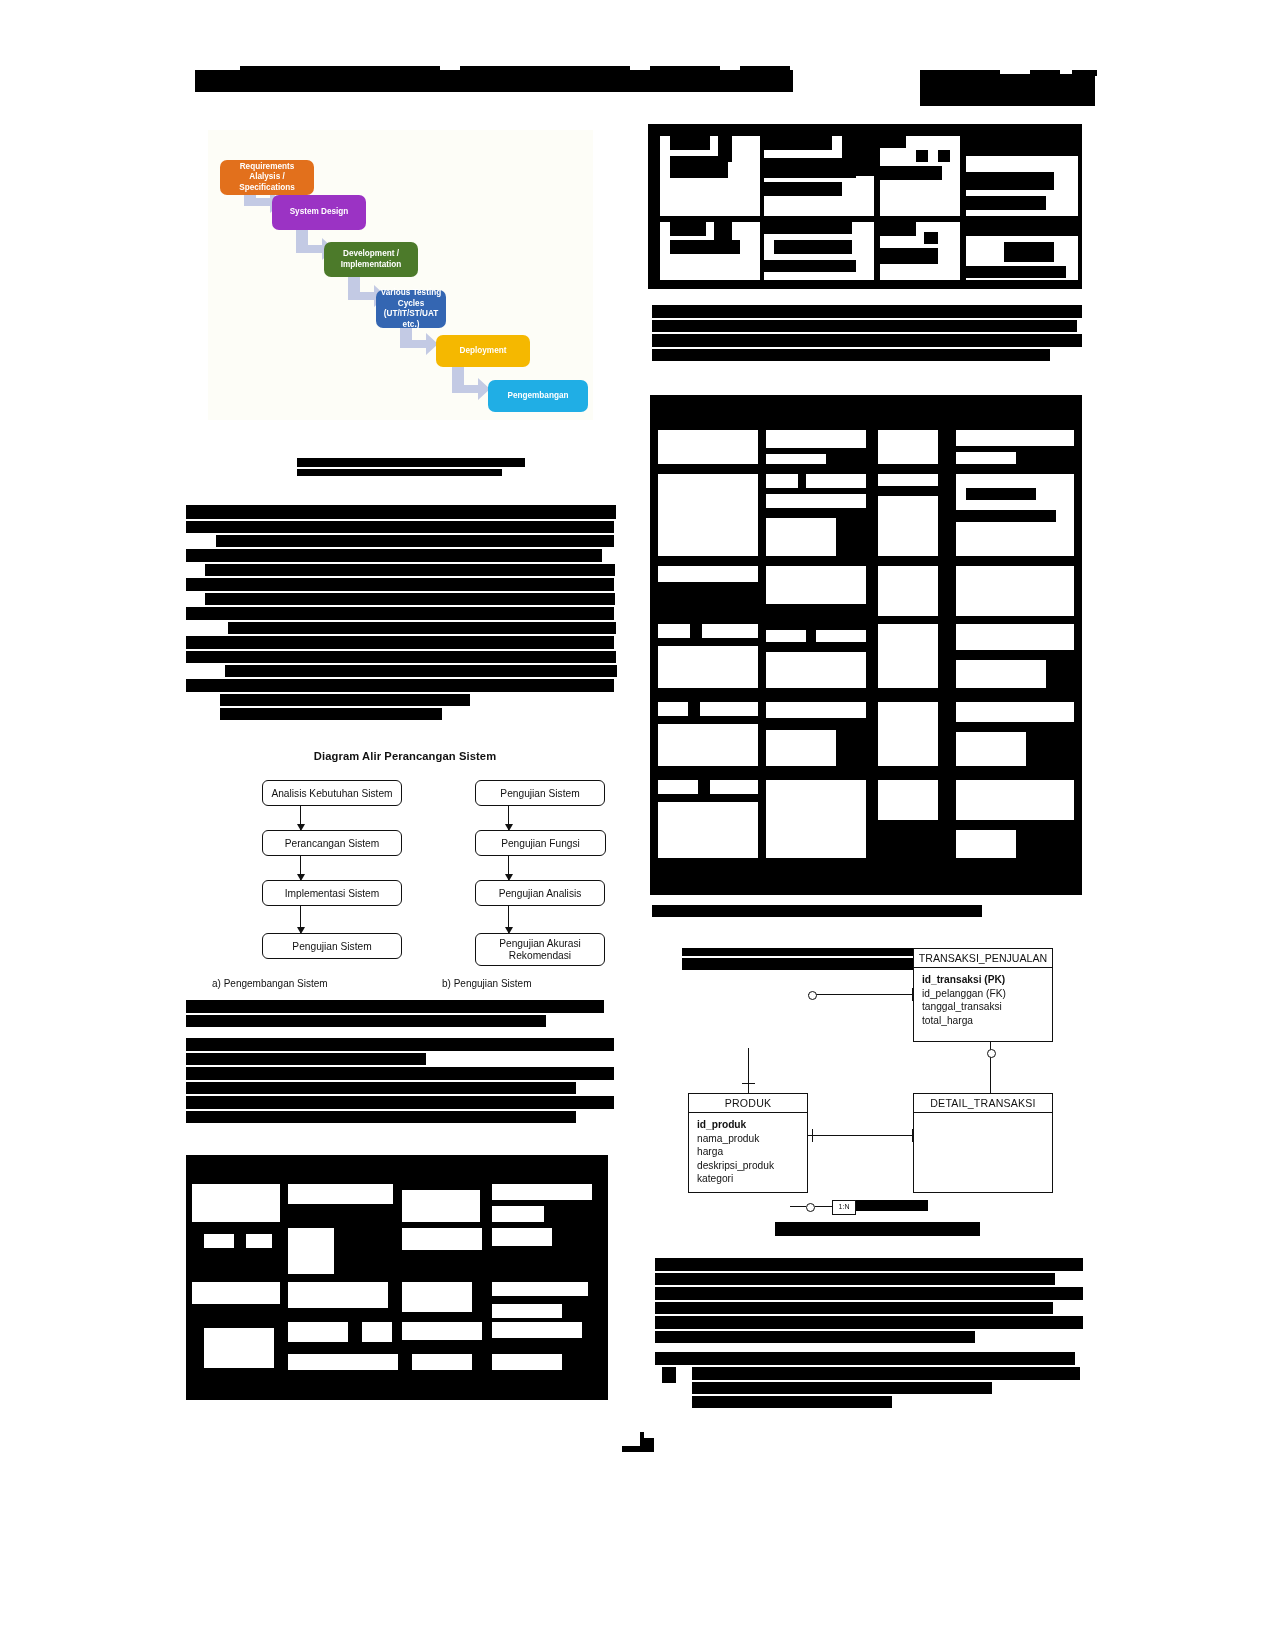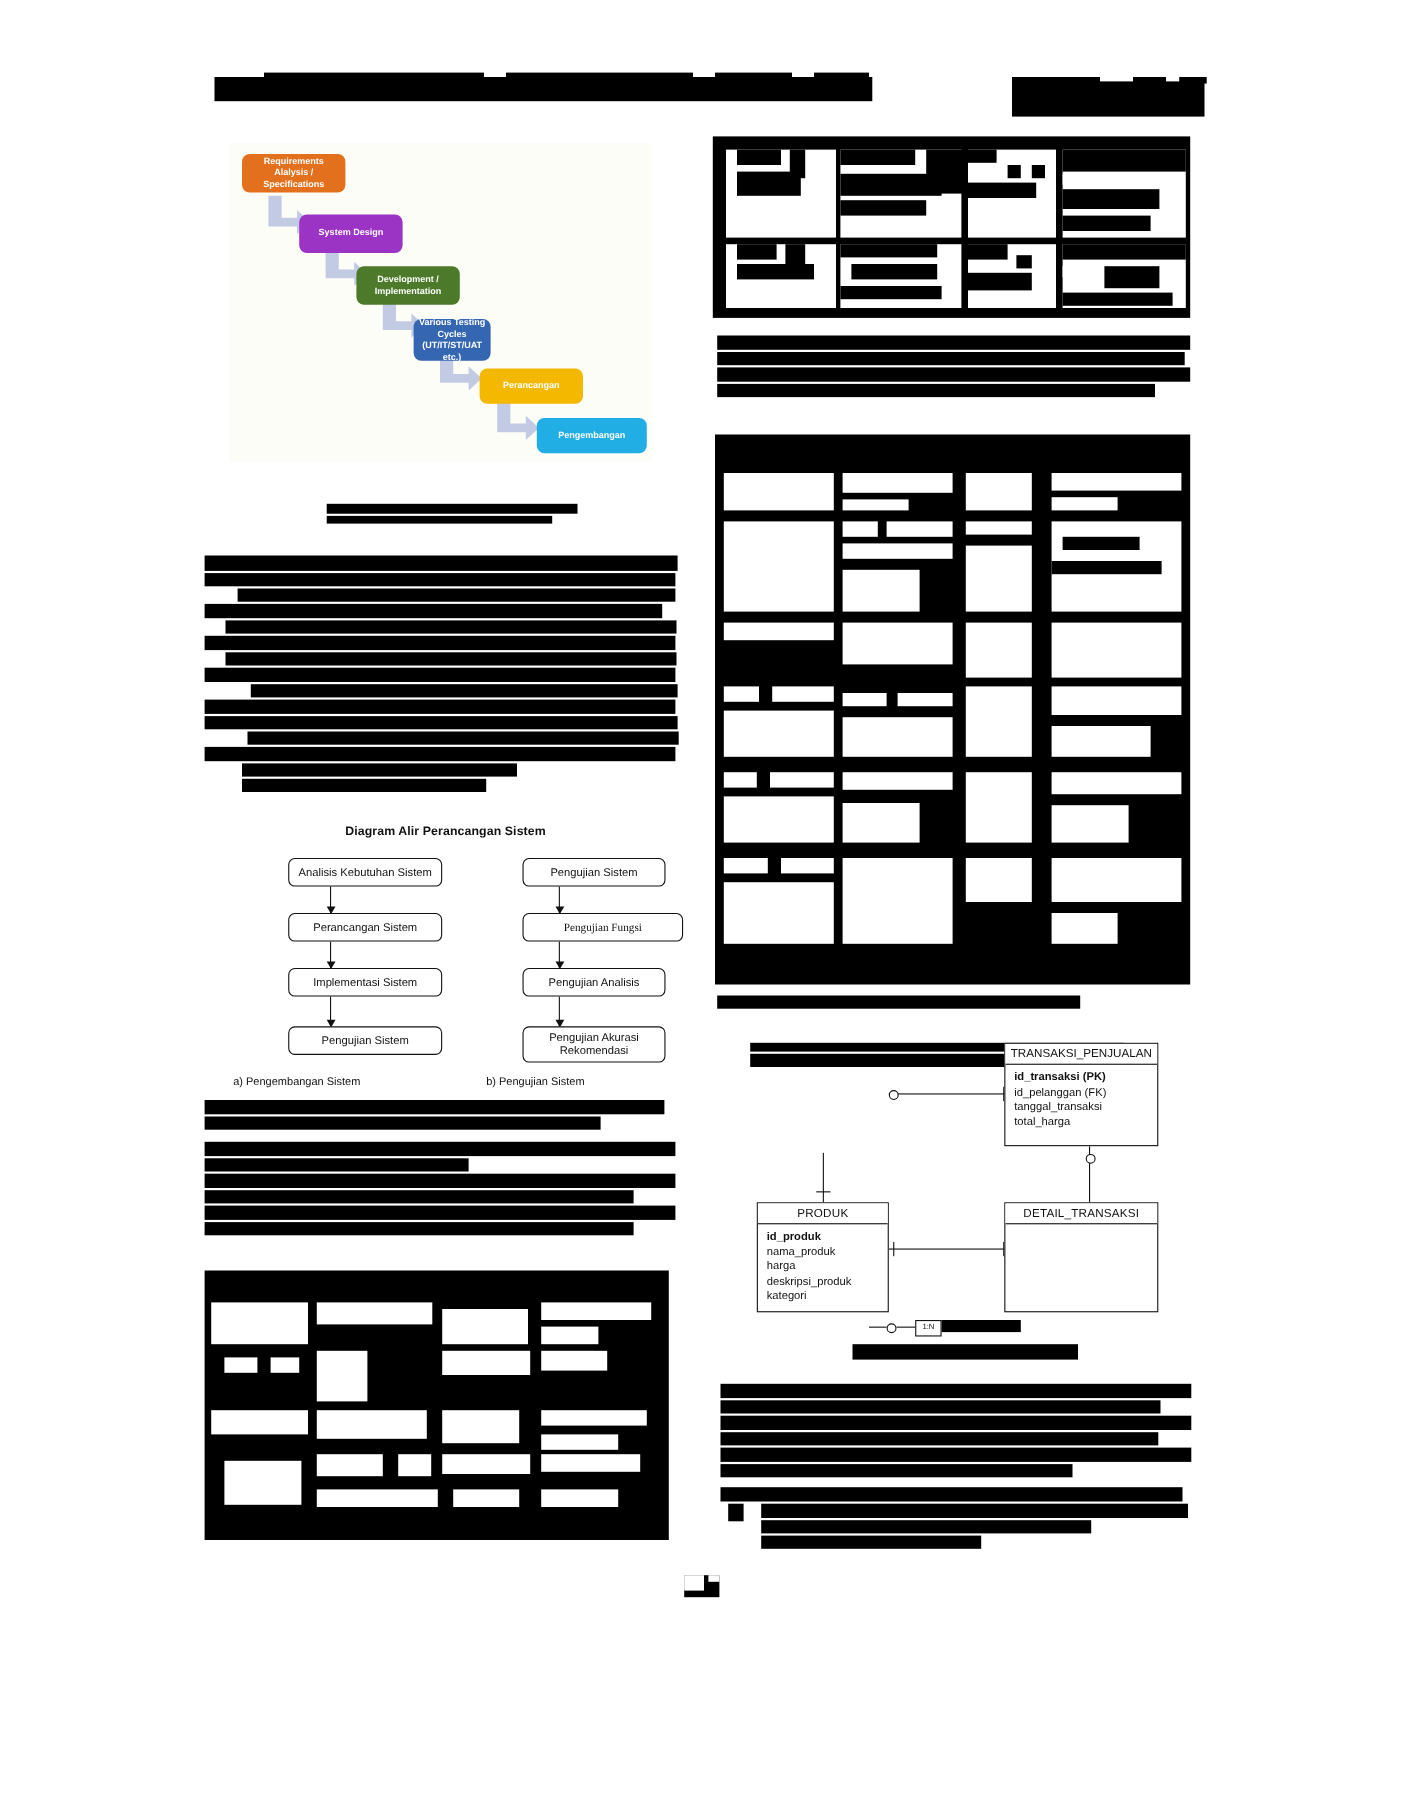--- a/index.html
+++ b/index.html
@@ -57,34 +57,34 @@
     <svg width="385" height="290" style="position:absolute;left:0;top:0;">
       <g fill="#C3CAE4">
         <path d="M36 48 h12 v20 h14 v-7 l12 11 l-12 11 v-7 h-26 z"></path>
         <path d="M88 95 h12 v20 h14 v-7 l12 11 l-12 11 v-7 h-26 z"></path>
         <path d="M140 142 h12 v20 h14 v-7 l12 11 l-12 11 v-7 h-26 z"></path>
         <path d="M192 190 h12 v20 h14 v-7 l12 11 l-12 11 v-7 h-26 z"></path>
         <path d="M244 235 h12 v20 h14 v-7 l12 11 l-12 11 v-7 h-26 z"></path>
       </g>
     </svg>
 
-    <div class="wbox" style="left:12px;top:10px;width:94px;height:35px;background:#E2701C;">
+    <div class="wbox" style="left:12px;top:30px;width:94px;height:35px;background:#E2701C;">
       <span>Requirements Alalysis / Specifications</span>
     </div>
     <div class="wbox" style="left:64px;top:65px;width:94px;height:35px;background:#9B33C4;">
       <span>System Design</span>
     </div>
     <div class="wbox" style="left:116px;top:112px;width:94px;height:35px;background:#4C7A2A;">
       <span>Development / Implementation</span>
     </div>
     <div class="wbox" style="left:168px;top:160px;width:70px;height:38px;background:#3466B2;">
       <span>Various Testing Cycles (UT/IT/ST/UAT etc.)</span>
     </div>
     <div class="wbox" style="left:228px;top:205px;width:94px;height:32px;background:#F5B800;">
-      <span>Perancangan</span>
+      <span>Deployment</span>
     </div>
     <div class="wbox" style="left:280px;top:250px;width:100px;height:32px;background:#20AEE5;">
       <span>Pengembangan</span>
     </div>
   </div>
 
   <div class="redact" style="left:297px;top:458px;width:228px;height:9px;"></div>
   <div class="redact" style="left:297px;top:469px;width:205px;height:7px;"></div>
 
   <div class="redact" style="left:186px;top:505px;width:430px;height:14px;"></div>
@@ -119,21 +119,21 @@
     </div>
     <div class="farrow" style="left:110px;top:156px;height:27px;"></div>
     <div class="fbox" style="left:40px;top:183px;width:140px;height:26px;">
       <span>Pengujian Sistem</span>
     </div>
 
     <div class="fbox" style="left:253px;top:30px;width:130px;height:26px;">
       <span>Pengujian Sistem</span>
     </div>
     <div class="farrow" style="left:318px;top:56px;height:24px;"></div>
-    <div class="fbox" style="left:253px;top:80px;width:146px;height:26px;font-family:Liberation Serif, serif;">
+    <div class="fbox" style="left:253px;top:80px;width:131px;height:26px;">
       <span>Pengujian Fungsi</span>
     </div>
     <div class="farrow" style="left:318px;top:106px;height:24px;"></div>
     <div class="fbox" style="left:253px;top:130px;width:130px;height:26px;">
       <span>Pengujian Analisis</span>
     </div>
     <div class="farrow" style="left:318px;top:156px;height:27px;"></div>
     <div class="fbox" style="left:253px;top:183px;width:130px;height:33px;line-height:12px;">
       <span>Pengujian Akurasi Rekomendasi</span>
     </div>

